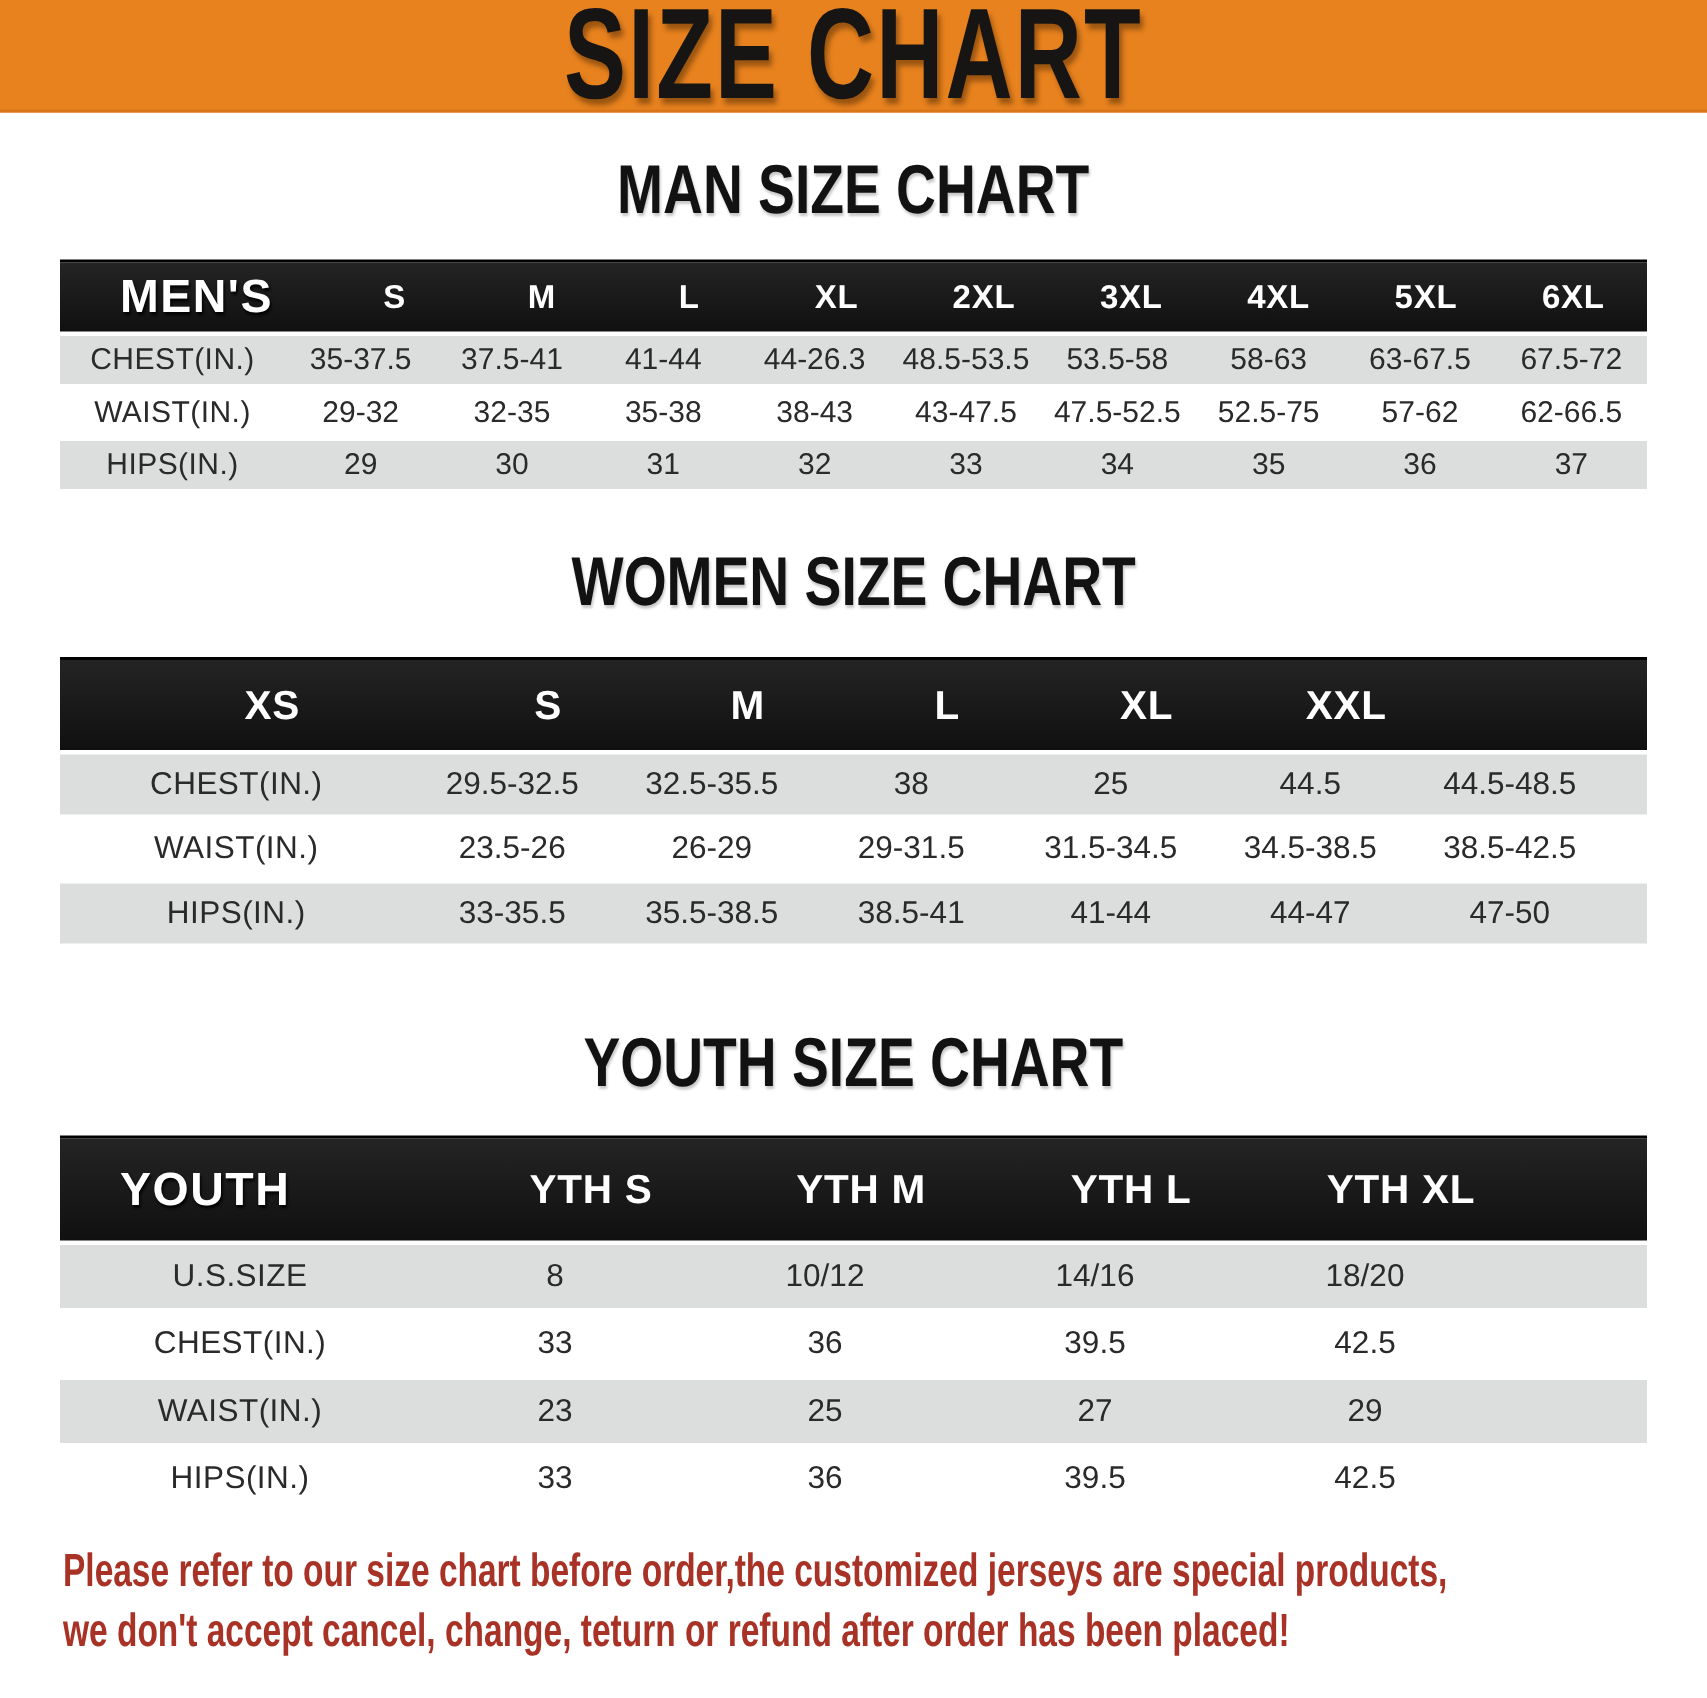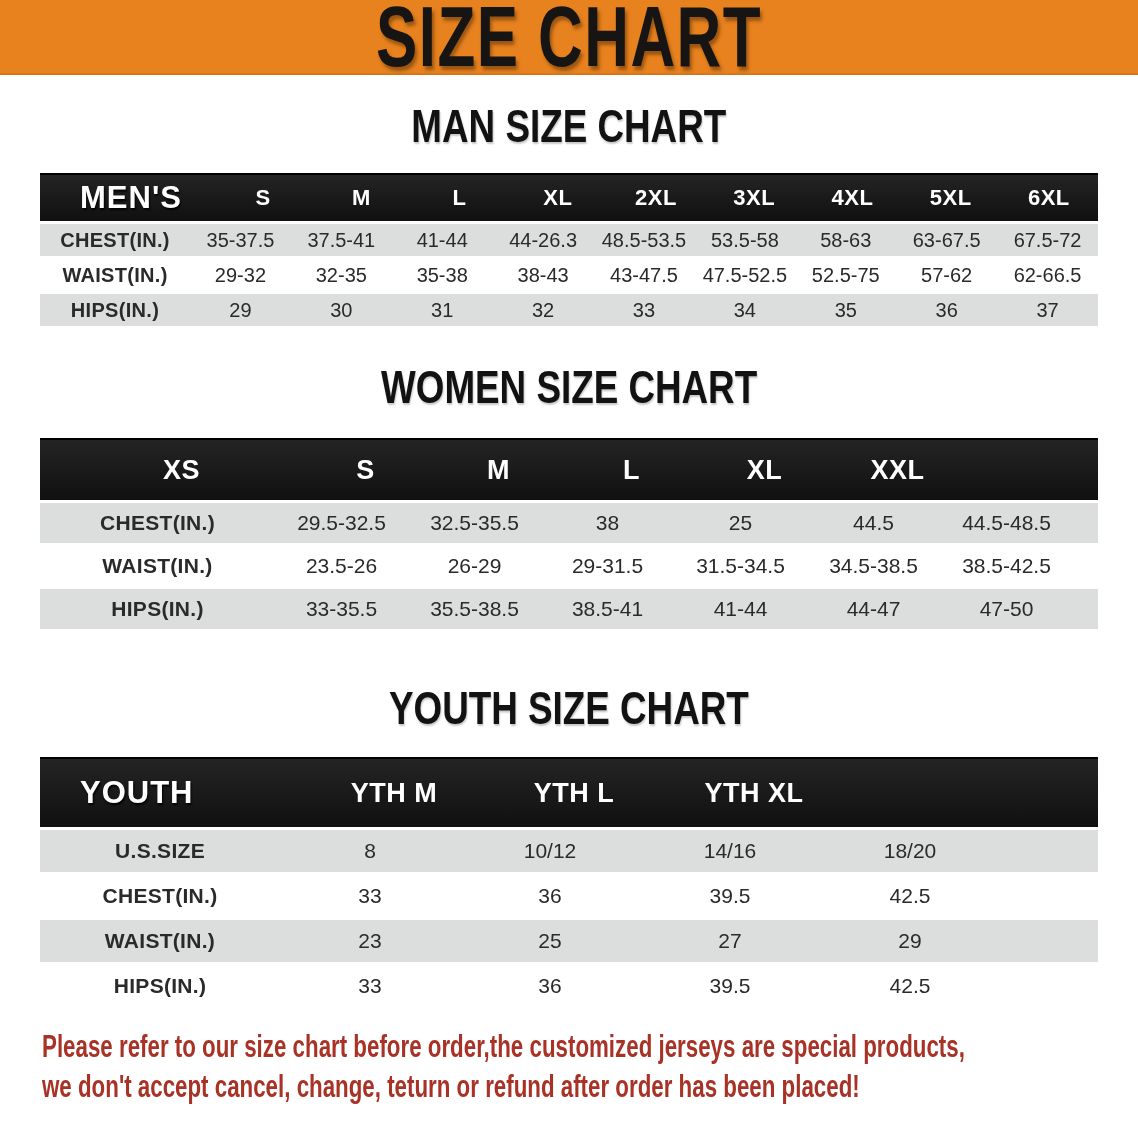--- a/index.html
+++ b/index.html
@@ -46,21 +46,21 @@
   .women-table .trow { height:40px; font-size:21px; }
   .youth-table .trow { height:42px; font-size:21px; }
 
   .hlabel { padding-left:16px; font-weight:800; font-size:31px;
     letter-spacing:1px; text-shadow:1px 2px 2px rgba(0,0,0,0.9); }
   .hsize  { text-align:center; font-weight:700; letter-spacing:0.5px; }
   .men-table   .hsize { font-size:22px; }
   .women-table .hsize { font-size:27px; }
   .youth-table .hsize { font-size:27px; }
 
-  .rlabel { text-align:center; font-weight:700; letter-spacing:0.3px; }
+  .rlabel { text-align:center; font-weight:400; letter-spacing:0.3px; }
   .rcell  { text-align:center; }
 
   
   .disclaimer { margin:20px 0 0 42px; color:#A93226; }
   .disclaimer .dline { display:block; height:40px; line-height:40px; }
   .disclaimer .dline span { display:inline-block; font-size:31px; font-weight:700;
     transform:scaleX(0.72); transform-origin:left center; white-space:nowrap; }
 </style>
 </head>
 <body>
@@ -166,20 +166,21 @@
   </div>
 </div>
 
 <div class="section-heading hd-youth">
   <span>YOUTH SIZE CHART</span>
 </div>
 
 <div class="stable youth-table">
   <div class="thead">
     <div class="hlabel">YOUTH</div>
+    <div class="hsize">YTH S</div>
     <div class="hsize">YTH M</div>
     <div class="hsize">YTH L</div>
     <div class="hsize">YTH XL</div>
   </div>
   <div class="trow shade">
     <div class="rlabel">U.S.SIZE</div>
     <div class="rcell">8</div>
     <div class="rcell">10/12</div>
     <div class="rcell">14/16</div>
     <div class="rcell">18/20</div>

